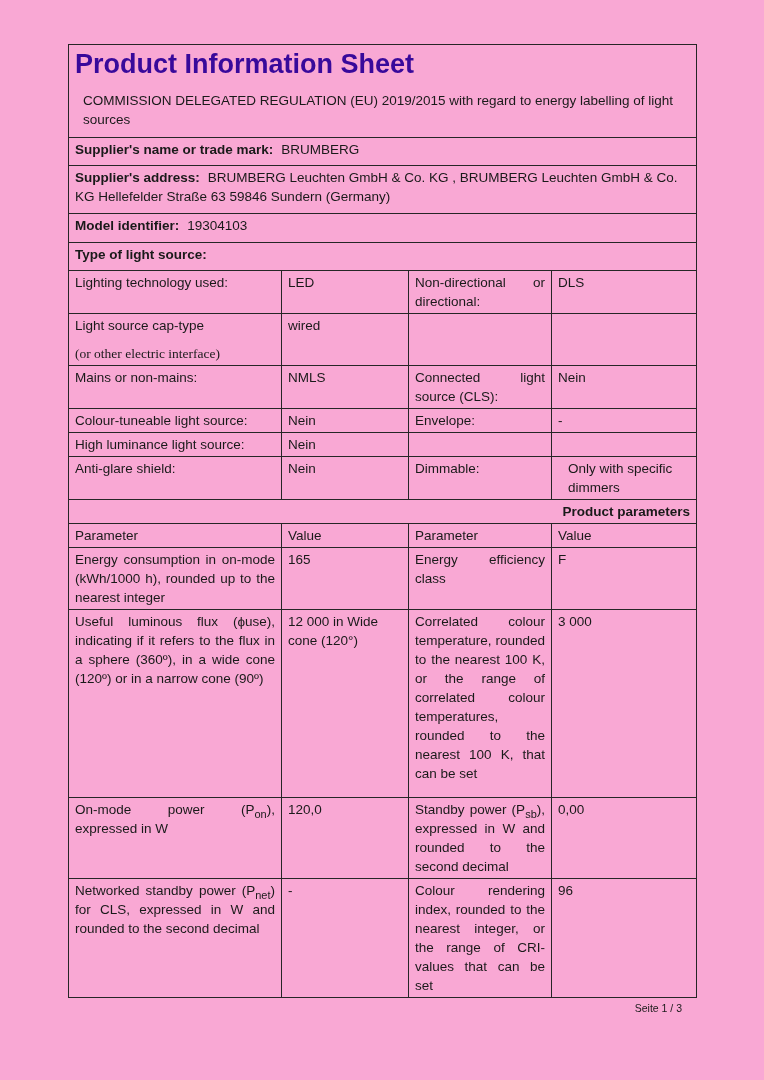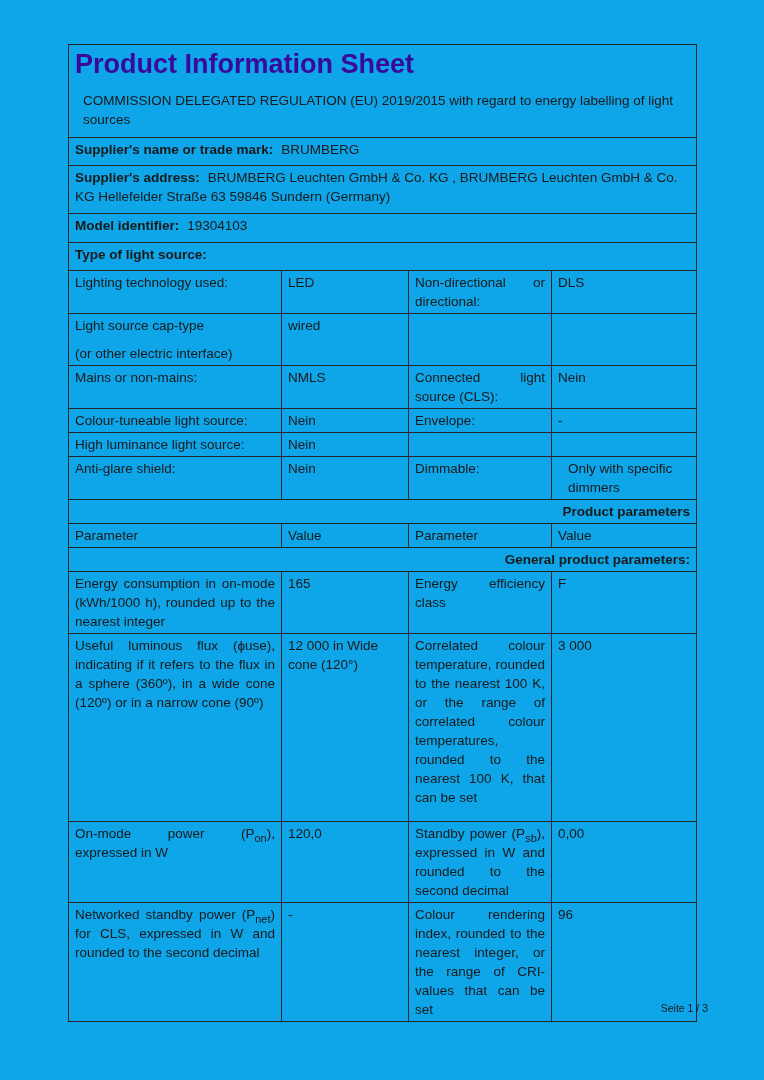--- a/index.html
+++ b/index.html
@@ -9,21 +9,21 @@
     width: 764px;
     height: 1080px;
     font-family: "Liberation Sans", "DejaVu Sans", sans-serif;
     color: #1a1a1a;
     position: relative;
   }
   .page {
     position: relative;
     width: 764px;
     height: 1080px;
-    background: #0ea5e9;
+    background: #f9a8d4;
     overflow: hidden;
   }
   table.sheet {
     position: absolute;
     left: 68px;
     top: 44px;
     width: 628px;
     border-collapse: collapse;
     table-layout: fixed;
   }
@@ -49,24 +49,24 @@
     margin: 0 0 6px 8px;
   }
   .lbl { font-weight: bold; }
   .lbl-val { margin-left: 8px; }
   .sec-hdr { font-weight: bold; margin-left: 16px; }
   .center-hdr { text-align: right; font-weight: bold; padding: 1px 6px; }
   .tight { padding: 1px 6px; }
   .just { text-align: justify; text-align-last: left; }
   .val { }
   .narrow-val { max-width: 112px; margin: 0 auto; }
-  .cap-line2 { margin-top: 9px; }
+  .cap-line2 { margin-top: 9px; font-family: Liberation Serif, serif; }
   .footer-line {
     position: absolute;
-    left: 80px;
+    left: 54px;
     top: 1002px;
     width: 628px;
     text-align: right;
     font-size: 10.5px;
     color: #1a1a1a;
   }
   sub { font-size: 11px; line-height: 0; }
 </style>
 </head>
 <body>
@@ -162,23 +162,20 @@
       <td colspan="4" class="center-hdr">Product parameters</td>
     </tr>
 
     <tr style="height:22px">
       <td class="tight">Parameter</td>
       <td class="tight">Value</td>
       <td class="tight">Parameter</td>
       <td class="tight">Value</td>
     </tr>
 
-    <tr style="height:21px">
-      <td colspan="4" class="center-hdr">General product parameters:</td>
-    </tr>
 
     <tr style="height:59px">
       <td class="just">Energy consumption in on-mode (kWh/1000 h), rounded up to the nearest integer</td>
       <td class="val">165</td>
       <td class="just">Energy efficiency class</td>
       <td class="val">F</td>
     </tr>
 
     <tr style="height:188px">
       <td class="just">Useful luminous flux (ϕuse), indicating if it refers to the flux in a sphere (360º), in a wide cone (120º) or in a narrow cone (90º)</td>

